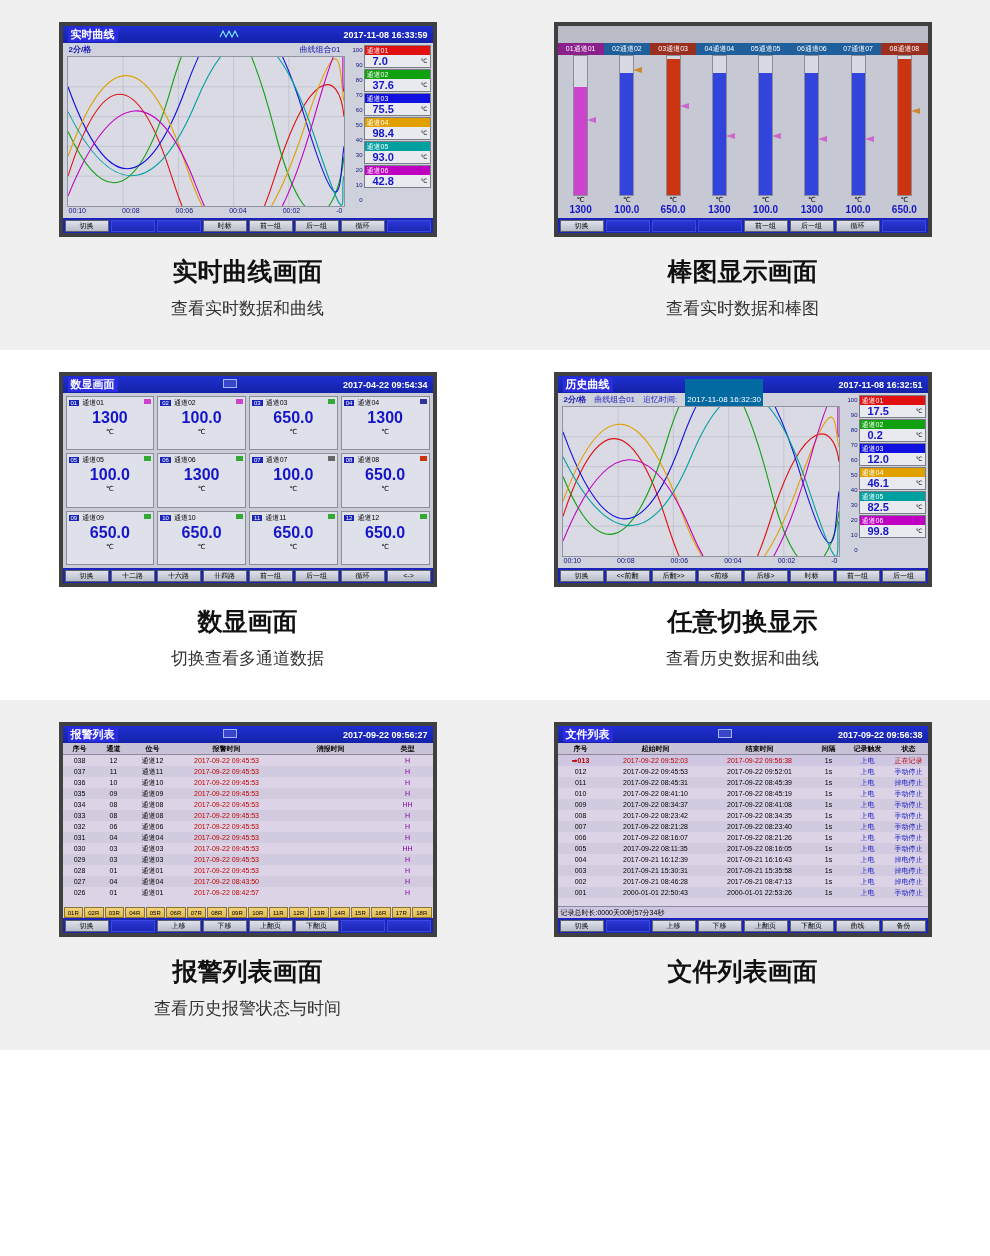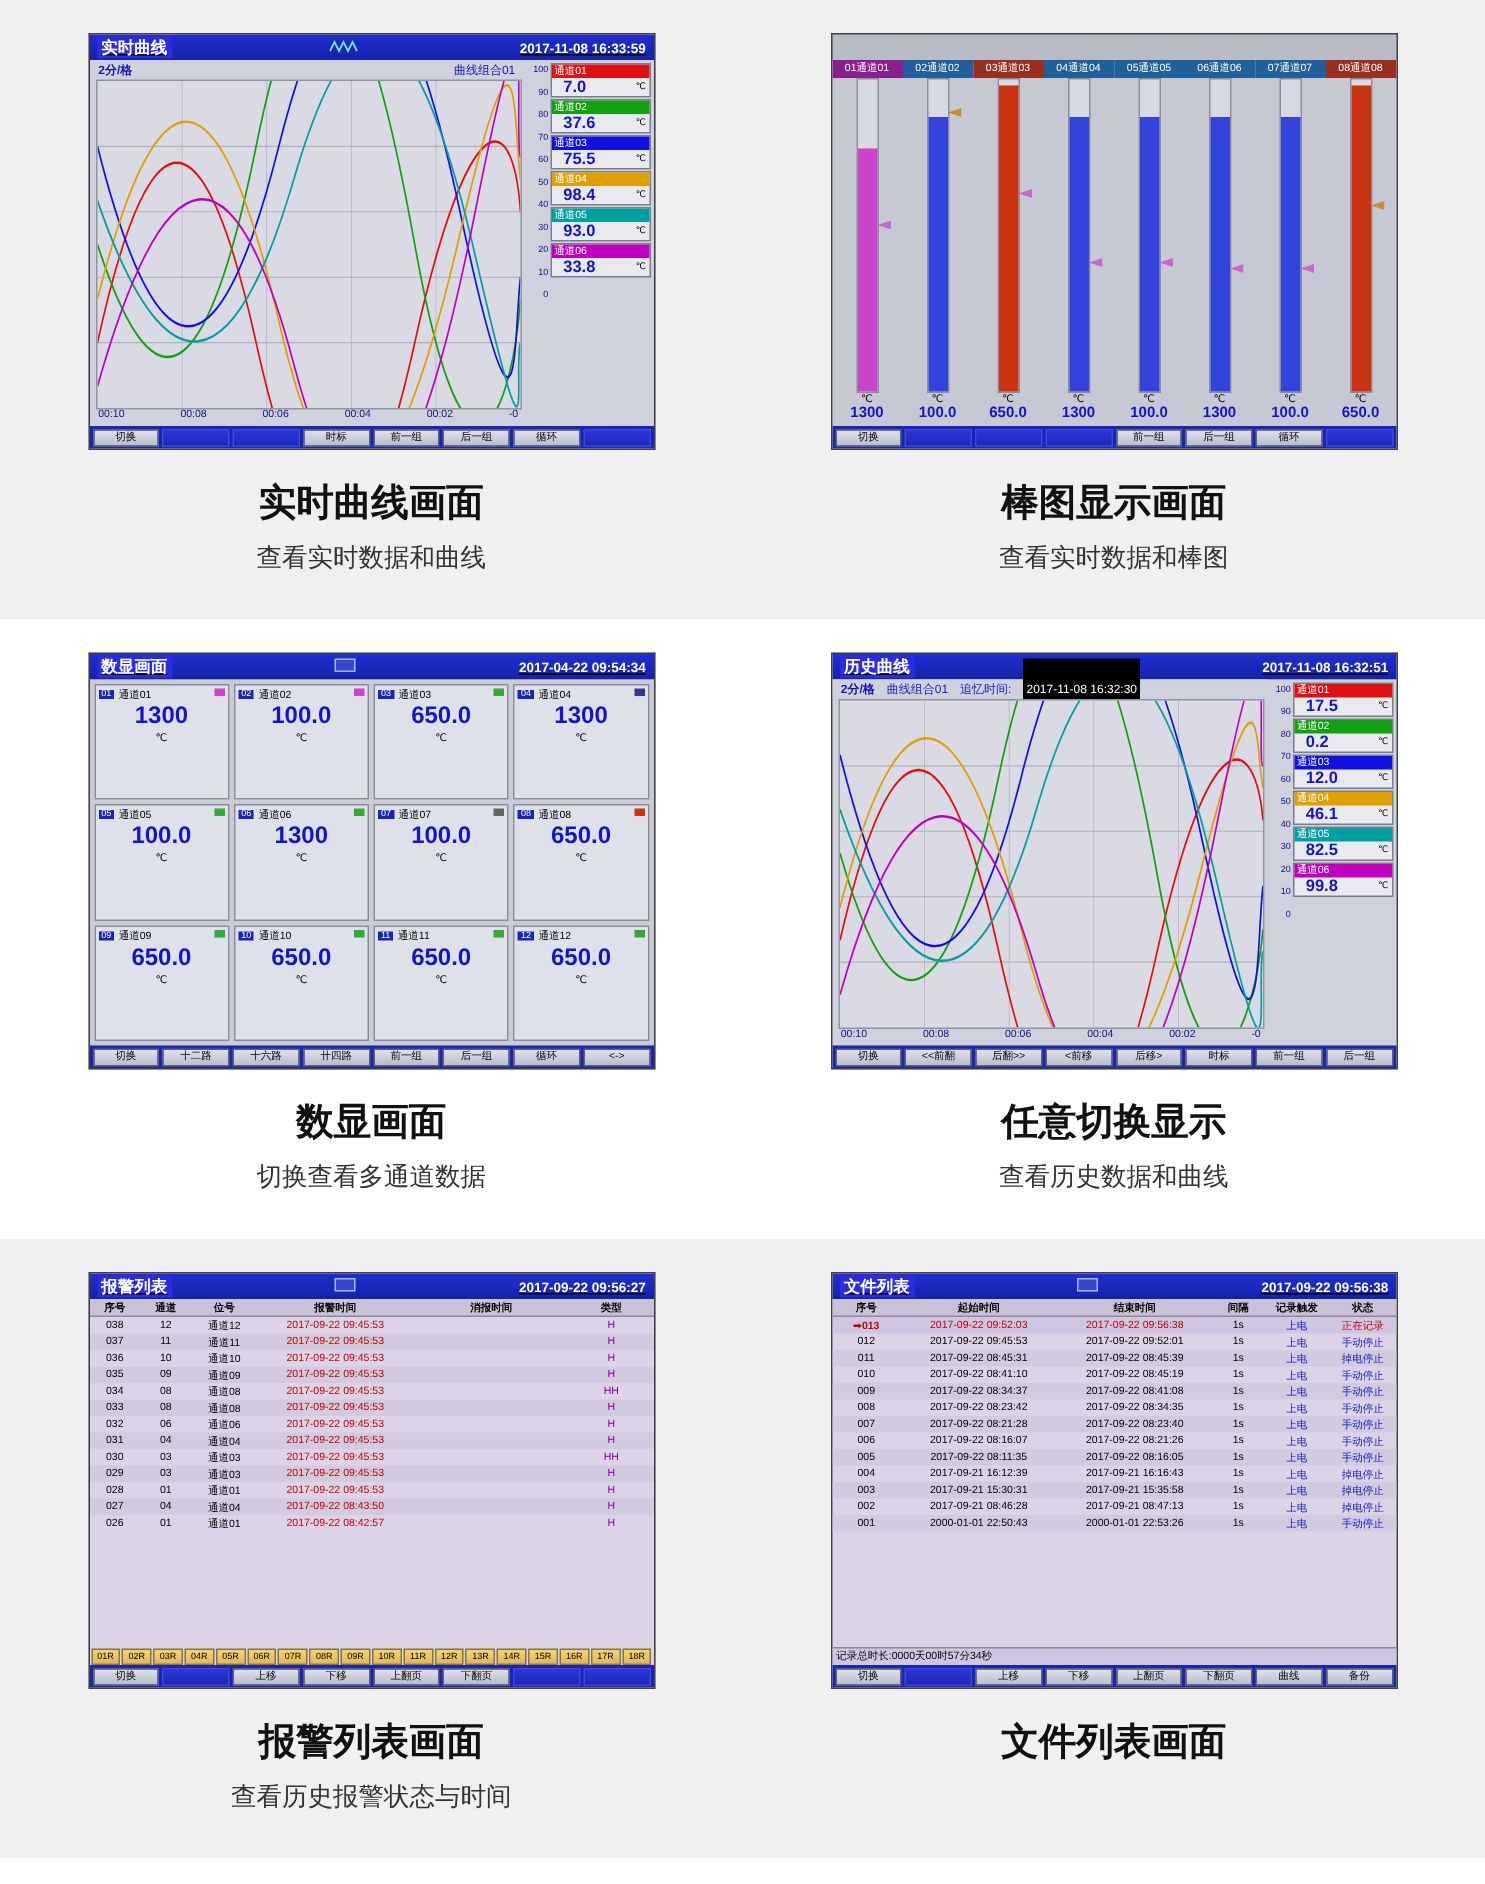--- a/index.html
+++ b/index.html
@@ -47,28 +47,27 @@
   }
   .caption-sub {
     margin-top:9px;
     font-size:17px;
     color:#333;
   }
 
   
   .screen {
     width:378px;
-    height:278px;
+    height:215px;
     background:#b9bcc6;
-    border:1px solid #404040;
+    border:4px solid #404040;
     position:relative;
     font-size:7px;
     color:#000;
     overflow:hidden;
-    text-decoration:underline;
   }
   .titlebar {
     height:17px;
     background:linear-gradient(#1f2fd0,#1422a8);
     display:flex;
     align-items:center;
     padding:0 5px;
     color:#fff;
   }
   .titlebar .t-name {
@@ -357,21 +356,21 @@
               <div class="chan">
                 <div class="chan-name" style="background:#e0a000">通道04</div>
                 <div class="chan-val"><span>98.4</span><span class="unit">℃</span></div>
               </div>
               <div class="chan">
                 <div class="chan-name" style="background:#00a0a0">通道05</div>
                 <div class="chan-val"><span>93.0</span><span class="unit">℃</span></div>
               </div>
               <div class="chan">
                 <div class="chan-name" style="background:#c000c0">通道06</div>
-                <div class="chan-val"><span>33.8</span><span class="unit">℃</span></div>
+                <div class="chan-val"><span>42.8</span><span class="unit">℃</span></div>
               </div>
             </div>
           </div>
         </div>
         <div class="btnbar">
           <div class="btn">切换</div>
           <div class="btn empty"></div>
           <div class="btn empty"></div>
           <div class="btn">时标</div>
           <div class="btn">前一组</div>
@@ -657,21 +656,21 @@
               </svg>
           </span>
           <span class="t-time">2017-11-08 16:32:51</span>
         </div>
         <div class="curve-body">
           <div class="curve-left">
             <div class="curve-head">
               <span class="lbl">2分/格</span>
               <span>曲线组合01</span>
               <span>追忆时间:</span>
-              <span style="background:#000000;color:#fff;padding:16px 2px">2017-11-08 16:32:30</span>
+              <span style="background:#0369a1;color:#fff;padding:16px 2px">2017-11-08 16:32:30</span>
             </div>
             <div class="plot">
               <svg viewBox="0 0 280 150" preserveAspectRatio="none">
                 <g stroke="#b0b2bd" stroke-width="0.5">
                   <line x1="0" y1="30" x2="280" y2="30"></line>
                     <line x1="0" y1="60" x2="280" y2="60"></line>
                   <line x1="0" y1="90" x2="280" y2="90"></line>
                     <line x1="0" y1="120" x2="280" y2="120"></line>
                   <line x1="56" y1="0" x2="56" y2="150"></line>
                     <line x1="112" y1="0" x2="112" y2="150"></line>

